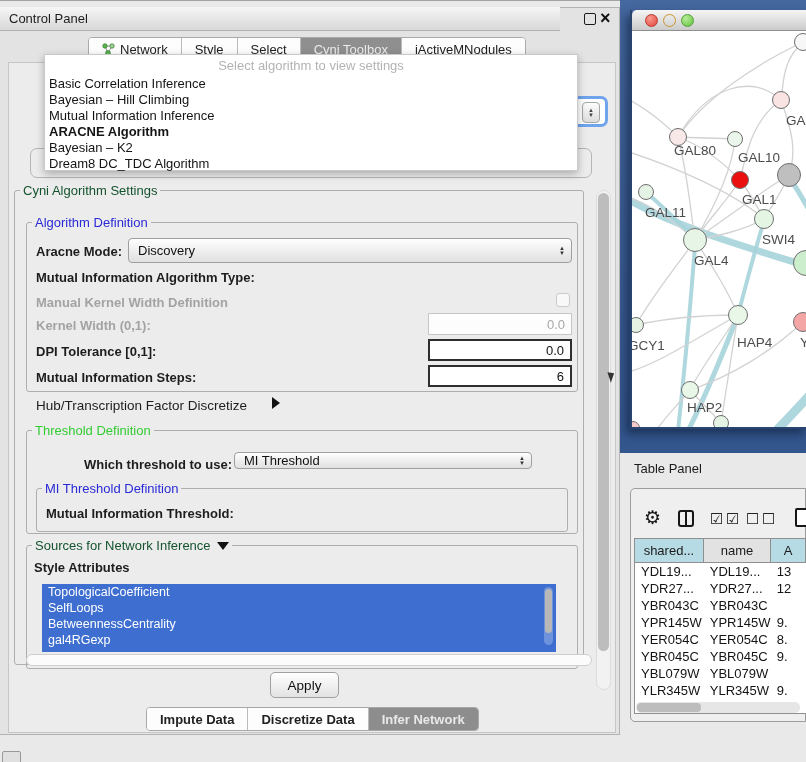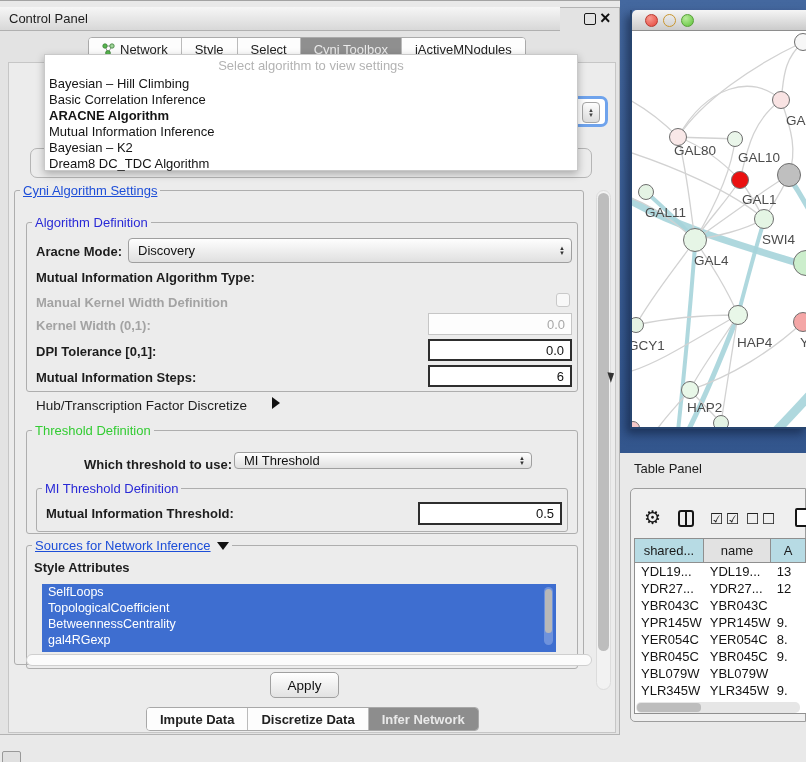--- a/index.html
+++ b/index.html
@@ -31,21 +31,21 @@
   #algo-popup{left:44px;top:54px;width:534px;height:117px;background:#fff;border:1px solid #c9c9c9;box-shadow:0 3px 8px rgba(0,0,0,.28);box-sizing:border-box;z-index:30;}
   #algo-popup .prompt{text-align:center;color:#b3b3b3;font-size:13px;padding-top:3px;height:18px;}
   .algo-opt{font-size:13px;color:#141414;padding-left:4px;height:16px;line-height:16px;white-space:nowrap;}
   .algo-opt.sel{font-weight:bold;}
 
   
   .grp{border:1px solid #aeaeae;border-radius:3px;box-sizing:border-box;}
   .legend{position:absolute;font-size:13px;background:#ececec;padding:0 3px;white-space:nowrap;}
   .legend.blue{color:#2929d6;}
   .legend.green{color:#33cc33;}
-  .legend.plain{color:#1d4ed8;text-decoration:underline;}
+  .legend.plain{color:#14532d;}
 
   .blabel{font-size:13px;font-weight:bold;color:#1d1d1d;white-space:nowrap;}
   .dlabel{font-size:13px;font-weight:bold;color:#a3a3a3;white-space:nowrap;}
 
   .combo{display:flex;align-items:center;padding-left:9px;border:1px solid #9f9f9f;border-radius:4px;background:linear-gradient(#fefefe,#e0e0e0);box-sizing:border-box;font-size:13px;color:#111;}
   .combo .arr{margin-left:auto;margin-right:6px;display:flex;flex-direction:column;align-items:center;font-size:6px;line-height:5px;color:#333;}
 
   .field{border:1px solid #9a9a9a;background:#fff;font-size:13px;color:#111;text-align:right;padding-right:6px;box-sizing:border-box;display:flex;align-items:center;justify-content:flex-end;}
   .field.strong{border:2px solid #2e2e2e;}
   .field.dis{border:1px solid #c6c6c6;color:#a8a8a8;background:#fdfdfd;}
@@ -228,24 +228,24 @@
     <div class="step">
         <span>▲</span>
         <span>▼</span>
       </div>
   </div>
   <div class="abs" id="frag-combo"></div>
 
   <div class="abs" id="algo-popup">
     <div class="prompt">Select algorithm to view settings</div>
     <div id="algo-options">
+        <div class="algo-opt">Basic Correlation Inference</div>
         <div class="algo-opt">Bayesian – Hill Climbing</div>
-        <div class="algo-opt">Basic Correlation Inference</div>
+        <div class="algo-opt">Mutual Information Inference</div>
         <div class="algo-opt sel">ARACNE Algorithm</div>
-        <div class="algo-opt">Mutual Information Inference</div>
         <div class="algo-opt">Bayesian – K2</div>
         <div class="algo-opt">Dream8 DC_TDC Algorithm</div>
       </div>
   </div>
 
   <div class="abs grp" style="left:14px;top:190px;width:570px;height:475px;"></div>
   <div class="abs legend plain" style="left:20px;top:183px;">Cyni Algorithm Settings</div>
 
   <div class="abs vtrack" style="left:596px;top:190px;width:15px;height:500px;"></div>
   <div class="abs vthumb" style="left:598px;top:193px;width:11px;height:458px;"></div>
@@ -287,29 +287,28 @@
     <span>MI Threshold</span>
     <span class="arr">
         <span>▲</span>
         <span>▼</span>
       </span>
   </div>
 
   <div class="abs grp" style="left:36px;top:488px;width:532px;height:44px;"></div>
   <div class="abs legend blue" style="left:42px;top:481px;">MI Threshold Definition</div>
   <div class="abs blabel" style="left:46px;top:506px;">Mutual Information Threshold:</div>
-  <div class="abs field strong" style="left:418px;top:502px;width:144px;height:23px;">0.5</div>
 
   <div class="abs grp" style="left:26px;top:545px;width:552px;height:124px;"></div>
   <div class="abs legend plain" style="left:32px;top:538px;"><span>Sources for Network Inference</span><span class="tri-d"></span></div>
   <div class="abs blabel" style="left:34px;top:560px;">Style Attributes</div>
 
   <div class="abs" id="attr-list">
+      <div class="attr-item">TopologicalCoefficient</div>
       <div class="attr-item">SelfLoops</div>
-      <div class="attr-item">TopologicalCoefficient</div>
       <div class="attr-item">BetweennessCentrality</div>
       <div class="attr-item">gal4RGexp</div>
     </div>
   <div class="abs" id="attr-vscroll"></div>
   <div class="abs" id="attr-vthumb"></div>
   <div class="abs" id="src-hscroll"></div>
 
   <div class="abs" id="apply-btn">Apply</div>
   <div class="abs" id="bottom-tabs">
       <div class="btab">Impute Data</div>

